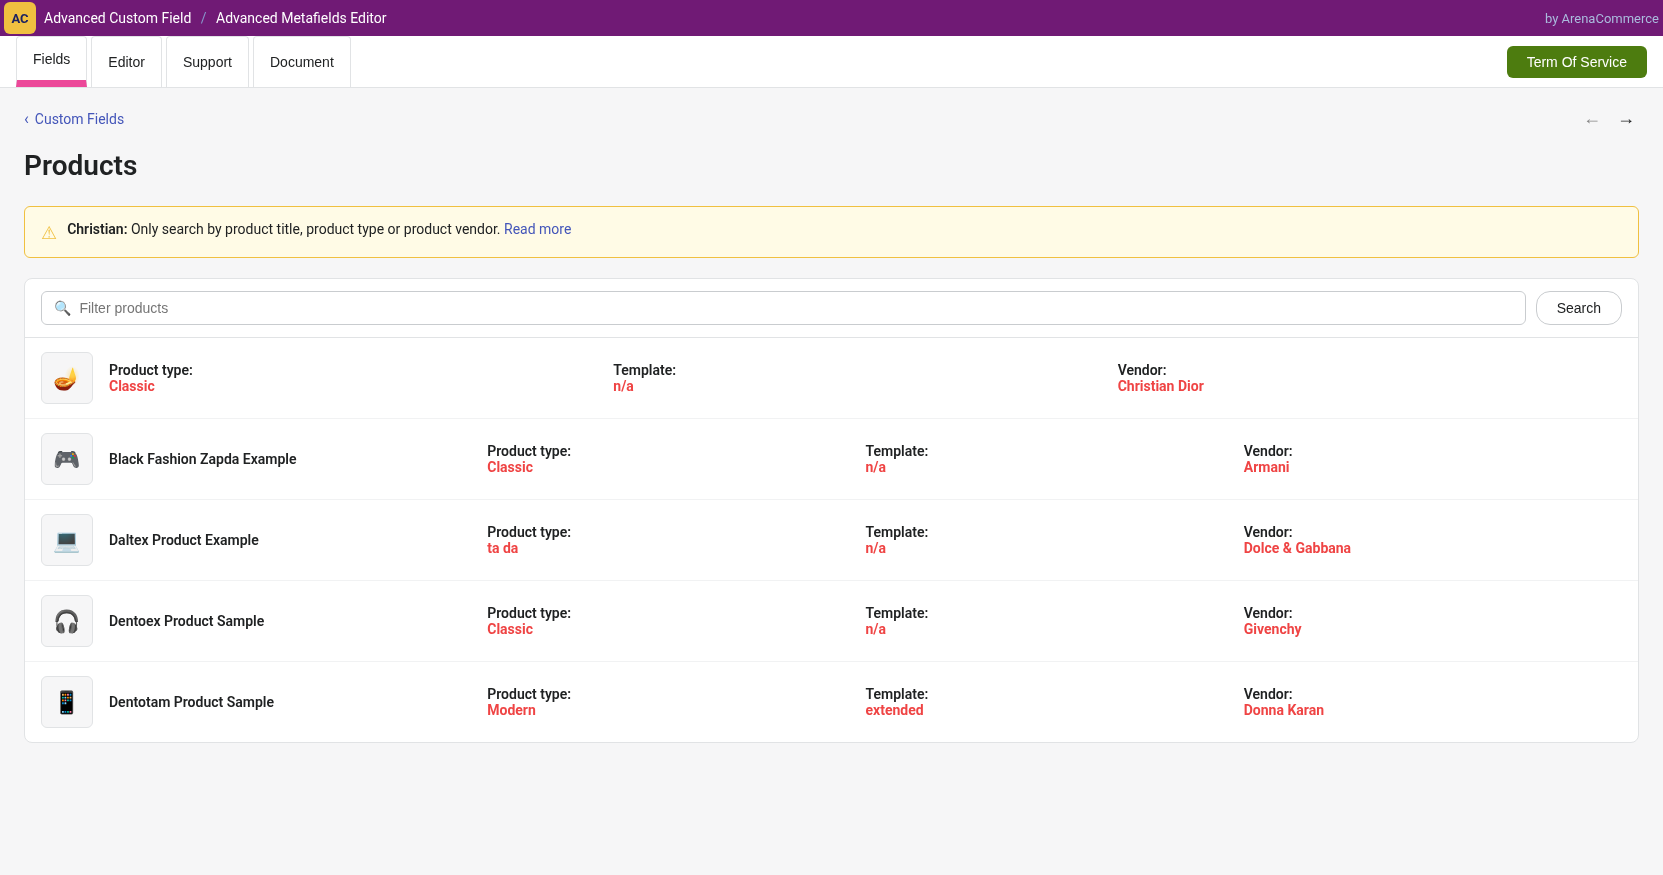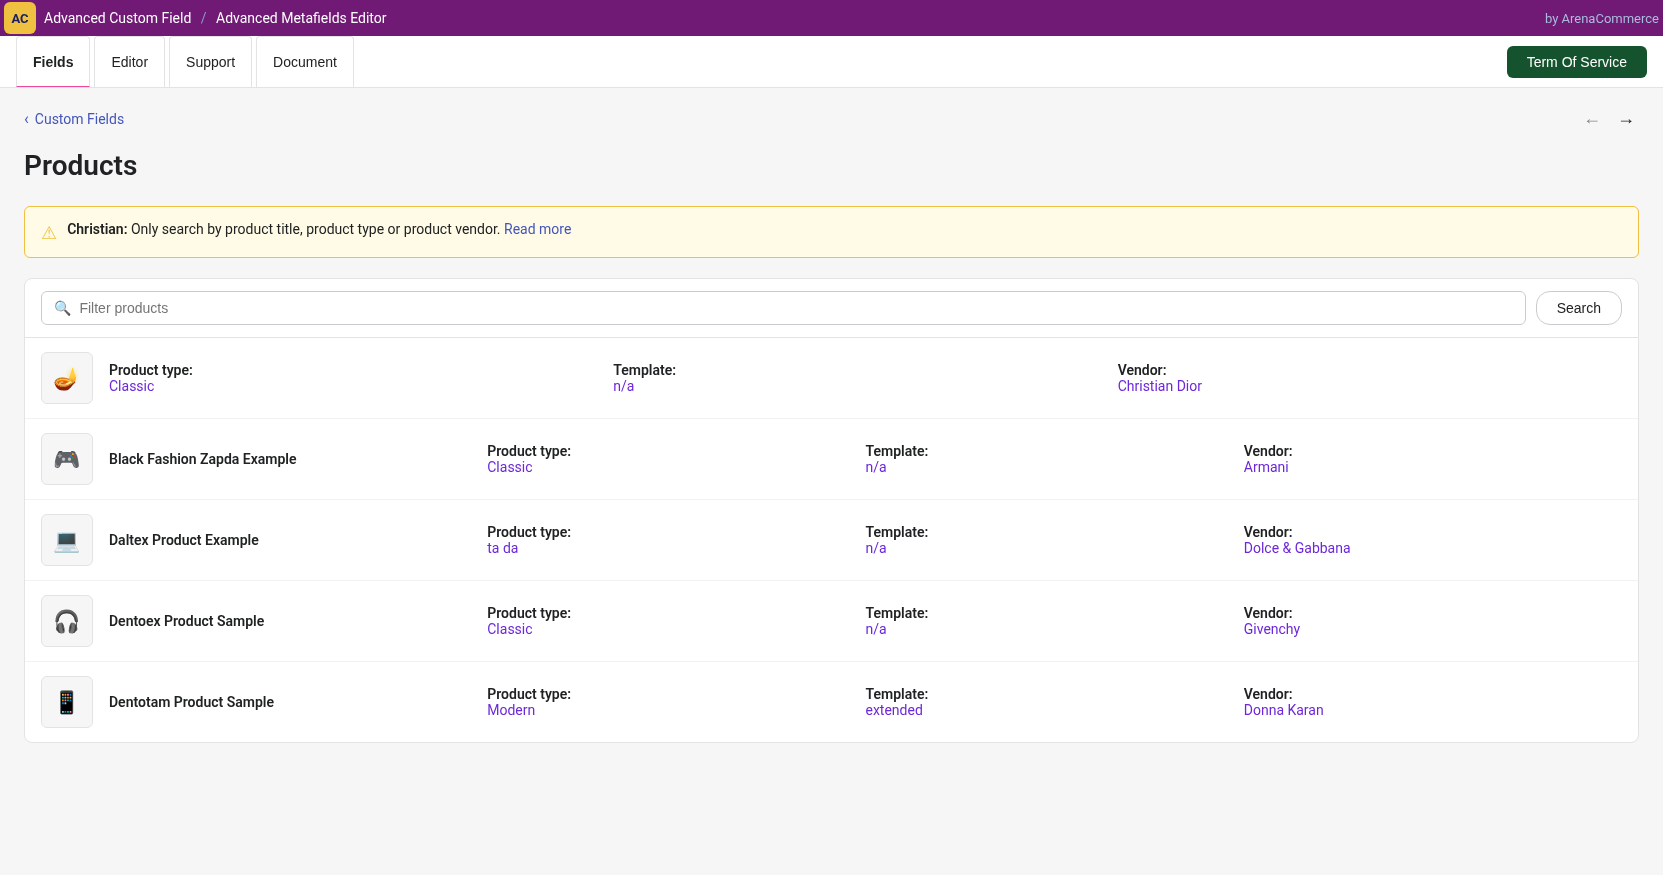--- a/index.html
+++ b/index.html
@@ -68,25 +68,25 @@
       border: 1px solid #e1e3e5;
       border-bottom: none;
       background: #ffffff;
       cursor: pointer;
       font-size: 14px;
       color: #202223;
       position: relative;
       border-radius: 4px 4px 0 0;
     }
     .nav-tab.active {
-      border-bottom: 1px solid #ec4899;
-      font-weight: 700;
+      border-bottom: 7px solid #ec4899;
+      font-weight: 400;
     }
     .term-of-service-btn {
-      background: #14532d;
+      background: #4d7c0f;
       color: #ffffff;
       border: none;
       padding: 8px 20px;
       border-radius: 6px;
       cursor: pointer;
       font-size: 14px;
       font-weight: 500;
     }
 
     
@@ -251,23 +251,23 @@
       flex: 1;
     }
     .meta-label {
       font-weight: 600;
       font-size: 14px;
       color: #202223;
       display: block;
     }
     .meta-value {
       font-size: 14px;
-      color: #6d28d9;
+      color: #ef4444;
       display: block;
-      font-weight: 400;
+      font-weight: 700;
     }
   </style>
 </head>
 <body>
 
 <div class="top-bar">
   <div class="top-bar-left">
     <div class="app-logo">
       <span>AC</span>
     </div>

